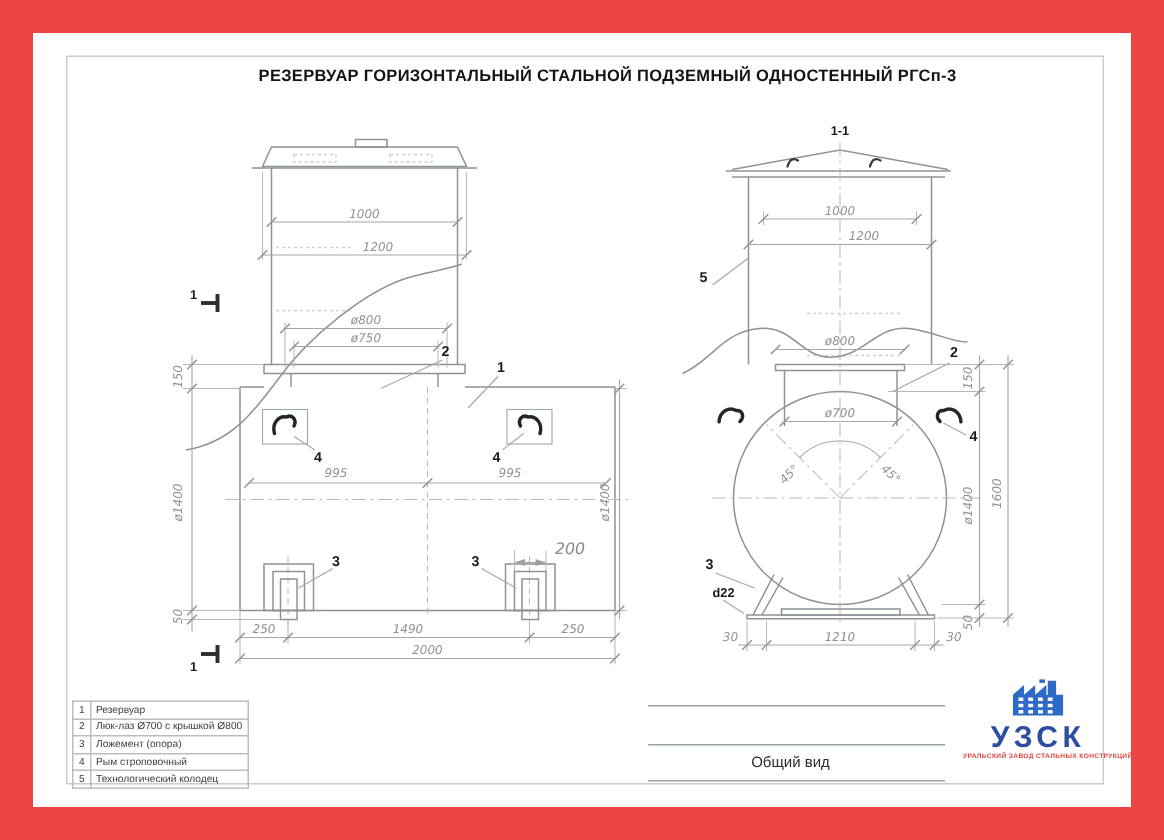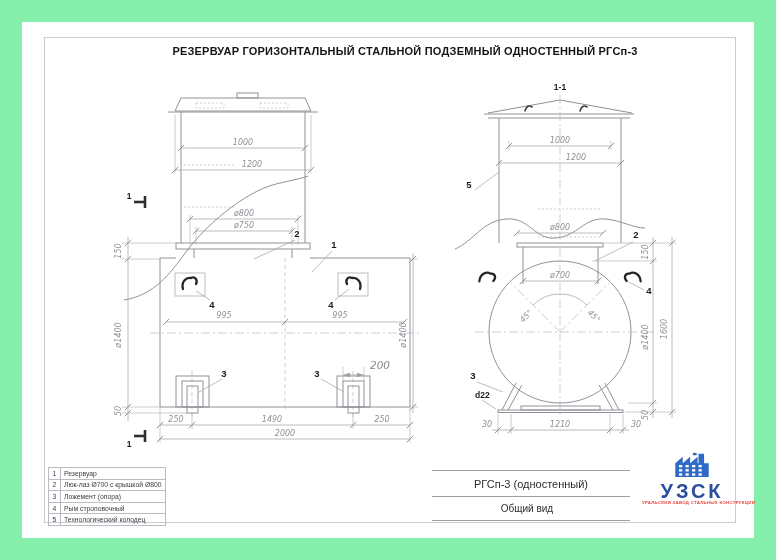--- a/index.html
+++ b/index.html
@@ -1,16 +1,16 @@
 <!DOCTYPE html>
 <html><head>
 <meta charset="utf-8">
 <style>
   html,body{margin:0;padding:0;background:#e8e8e8;}
-  .canvas{position:relative;width:776px;height:560px;background:#86efac;overflow:hidden;
+  .canvas{position:relative;width:776px;height:560px;background:#ef4444;overflow:hidden;
           font-family:"Liberation Sans",sans-serif;}
   .page{position:absolute;left:22px;top:22px;width:732px;height:516px;background:#ffffff;}
   .frame{position:absolute;left:22px;top:15px;width:690px;height:484px;border:1px solid #c9ccd0;}
   .dtitle{position:absolute;left:38px;top:23px;width:690px;text-align:center;
           font-size:11px;font-weight:700;color:#141414;letter-spacing:.2px;}
   svg.draw{position:absolute;left:22px;top:15px;}
   
   .ol{stroke:#8e9297;stroke-width:1;fill:none;}
   .dm{stroke:#a2a7ac;stroke-width:.75;fill:none;}
   .ex{stroke:#b4b8bc;stroke-width:.7;fill:none;}
@@ -311,21 +311,20 @@
         <td>Рым строповочный</td>
       </tr>
       <tr>
         <td class="n">5</td>
         <td>Технологический колодец</td>
       </tr>
     </tbody>
       </table>
 
     <div class="tb-line" style="top:448px"></div>
-    <div class="tb-text1">РГСп-3 (одностенный)</div>
     <div class="tb-line" style="top:474px"></div>
     <div class="tb-text2">Общий вид</div>
     <div class="tb-line" style="top:498px"></div>
 
     <div class="logo">
       <svg width="38" height="26" viewBox="0 0 40 28">
         <rect x="21" y="1" width="4" height="2.5" fill="#2f6ac6"></rect>
         <path fill="#2f6ac6" d="M2 12 L10 5 L10 12 L18 5 L18 12 L26 5 L26 12 L27 12 L27 2 L33 2 L33 12 L38 12 L38 27 L2 27 Z"></path>
         <g fill="#ffffff">
           <rect x="6" y="14" width="3.5" height="2.5"></rect>

